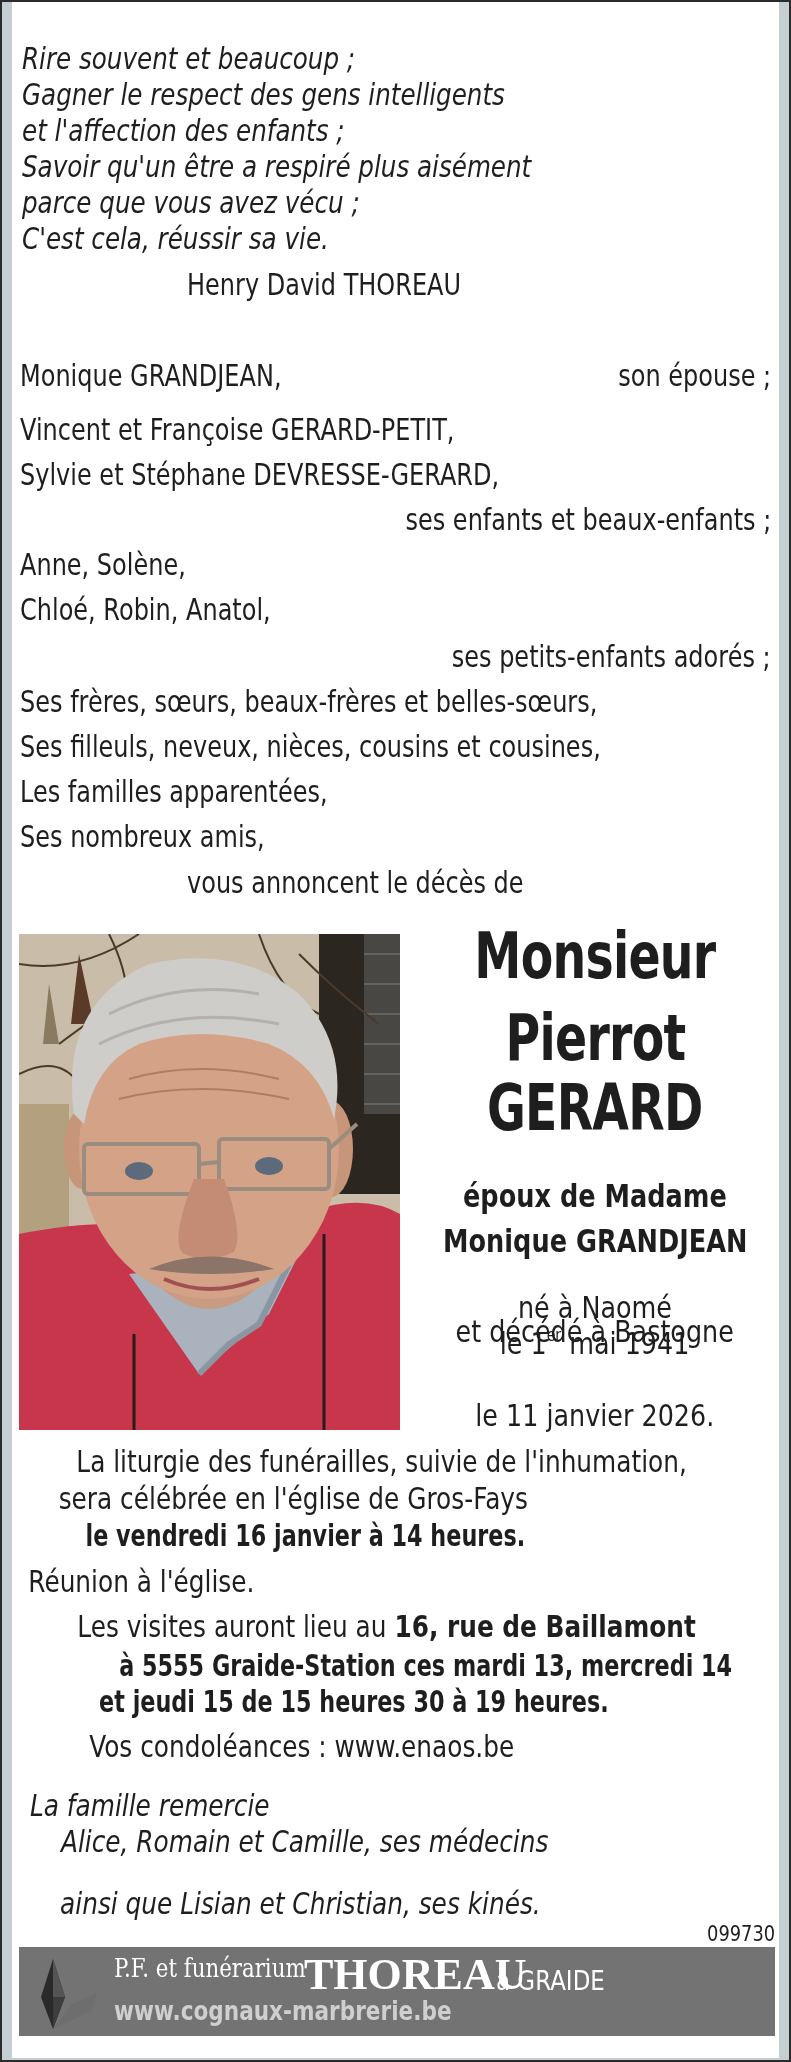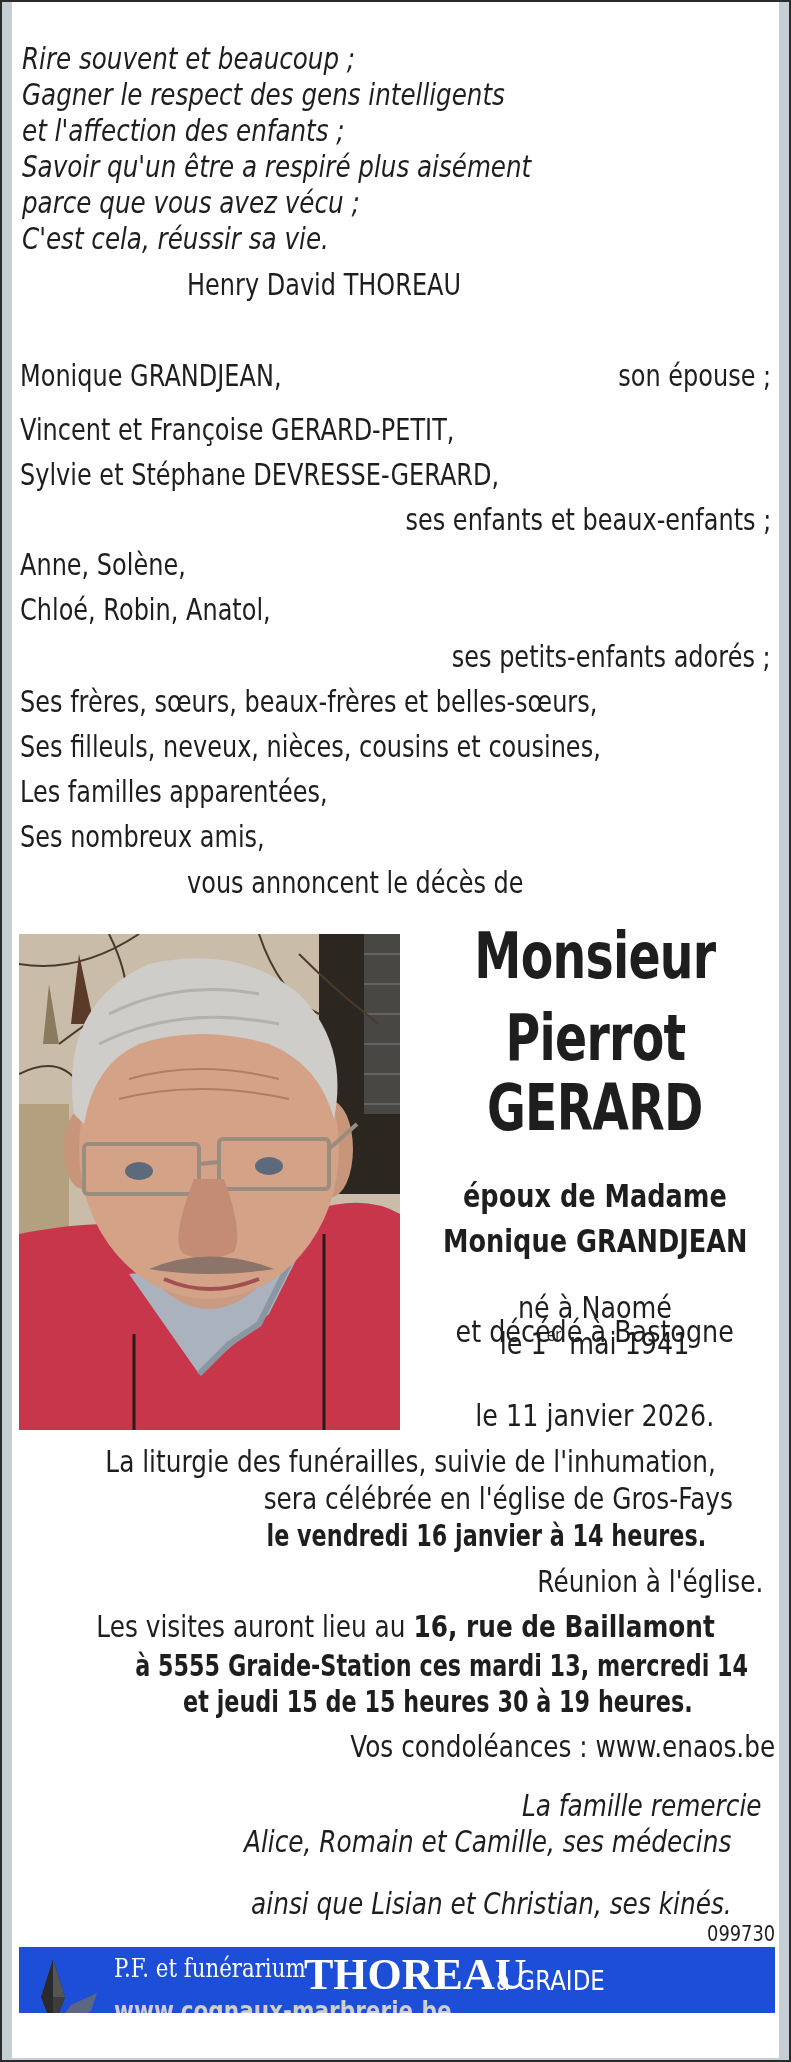--- a/index.html
+++ b/index.html
@@ -4,32 +4,32 @@
 <style>
   html, body { margin: 0; padding: 0; background: #ffffff; }
   body { width: 791px; height: 2062px; position: relative; overflow: hidden; font-family: "DejaVu Sans", sans-serif; color: #1e1e1e; }
   .frame { position: absolute; left: 0; top: 0; width: 791px; height: 2062px; box-sizing: border-box;
            border-top: 2px solid #2b2b2b; border-left: 2px solid #2b2b2b; border-right: 2px solid #2b2b2b; border-bottom: 2px solid #2b2b2b; background: #c4ced3; }
   .paper { position: absolute; left: 12px; top: 2px; width: 767px; height: 2056px; background: #ffffff; }
   .ln { position: absolute; white-space: nowrap; line-height: 1; }
   .poem { font-family: "DejaVu Sans", sans-serif; font-style: italic; font-size: 30px; transform: scaleX(0.82); transform-origin: 0 0; }
   .body { font-size: 30px; transform: scaleX(0.80); transform-origin: 0 0; }
   .right { right: 20px; text-align: right; transform-origin: 100% 0; }
-  .center-block { position: absolute; left: 16px; width: 776px; text-align: right; line-height: 1; white-space: nowrap; }
+  .center-block { position: absolute; left: 0; width: 776px; text-align: left; line-height: 1; white-space: nowrap; }
   .center-block > span { display: inline-block; transform: scaleX(0.80); transform-origin: 50% 0; }
   .name { position: absolute; left: 400px; width: 390px; text-align: center; white-space: nowrap; line-height: 1; }
   .name > span { display: inline-block; font-weight: bold; font-size: 64px; transform: scaleX(0.74); transform-origin: 50% 0; letter-spacing: -1px; }
   .spouse > span { font-size: 32px !important; transform: scaleX(0.80) !important; letter-spacing: 0 !important; }
   .born > span { font-weight: normal !important; font-size: 31px !important; transform: scaleX(0.82) !important; letter-spacing: 0 !important; }
   sup { font-size: 0.55em; vertical-align: 0.75em; line-height: 0; }
   b { font-weight: bold; }
   .photo { position: absolute; left: 19px; top: 934px; width: 381px; height: 496px; overflow: hidden; background: #b9ab98; }
   .thanks > span { font-style: italic; }
   .ref { position: absolute; right: 16px; top: 1922px; font-size: 21px; transform: scaleX(0.85); transform-origin: 100% 0; }
-  .banner { position: absolute; left: 19px; top: 1947px; width: 756px; height: 66px; background: #1d4ed8; overflow: hidden; }
+  .banner { position: absolute; left: 19px; top: 1947px; width: 756px; height: 89px; background: #737373; overflow: hidden; }
   .b-line1 { position: absolute; left: 95px; top: 6px; white-space: nowrap; color: #ffffff; }
   .b-pf { font-family: "DejaVu Serif", serif; font-size: 26px; display: inline-block; transform: scaleX(0.82); transform-origin: 0 100%; }
   .b-brand { font-family: "Liberation Serif", serif; font-weight: bold; font-size: 44px; position: absolute; left: 190px; top: -4px; }
   .b-town { font-family: "DejaVu Sans", sans-serif; font-size: 27px; position: absolute; left: 382px; top: 12px; transform: scaleX(0.85); transform-origin: 0 0; white-space: nowrap; }
   .b-url { position: absolute; left: 95px; top: 48px; font-family: "DejaVu Sans", sans-serif; font-weight: bold; font-size: 27px; color: #cfcfcf; transform: scaleX(0.80); transform-origin: 0 0; white-space: nowrap; }
   .b-phone { position: absolute; left: 474px; top: 45px; width: 282px; height: 44px; background: #262626; border-radius: 16px 0 0 16px; color: #ffffff; }
   .b-phone .tl { position: absolute; left: 20px; top: 7px; font-style: italic; font-size: 27px; transform: scaleX(0.85); transform-origin: 0 0; white-space: nowrap; }
   .b-phone .num { position: absolute; left: 78px; top: 4px; font-style: italic; font-weight: bold; font-size: 33px; transform: scaleX(0.82); transform-origin: 0 0; white-space: nowrap; }
   .logo { position: absolute; left: 12px; top: 10px; width: 70px; height: 76px; }
 </style>

